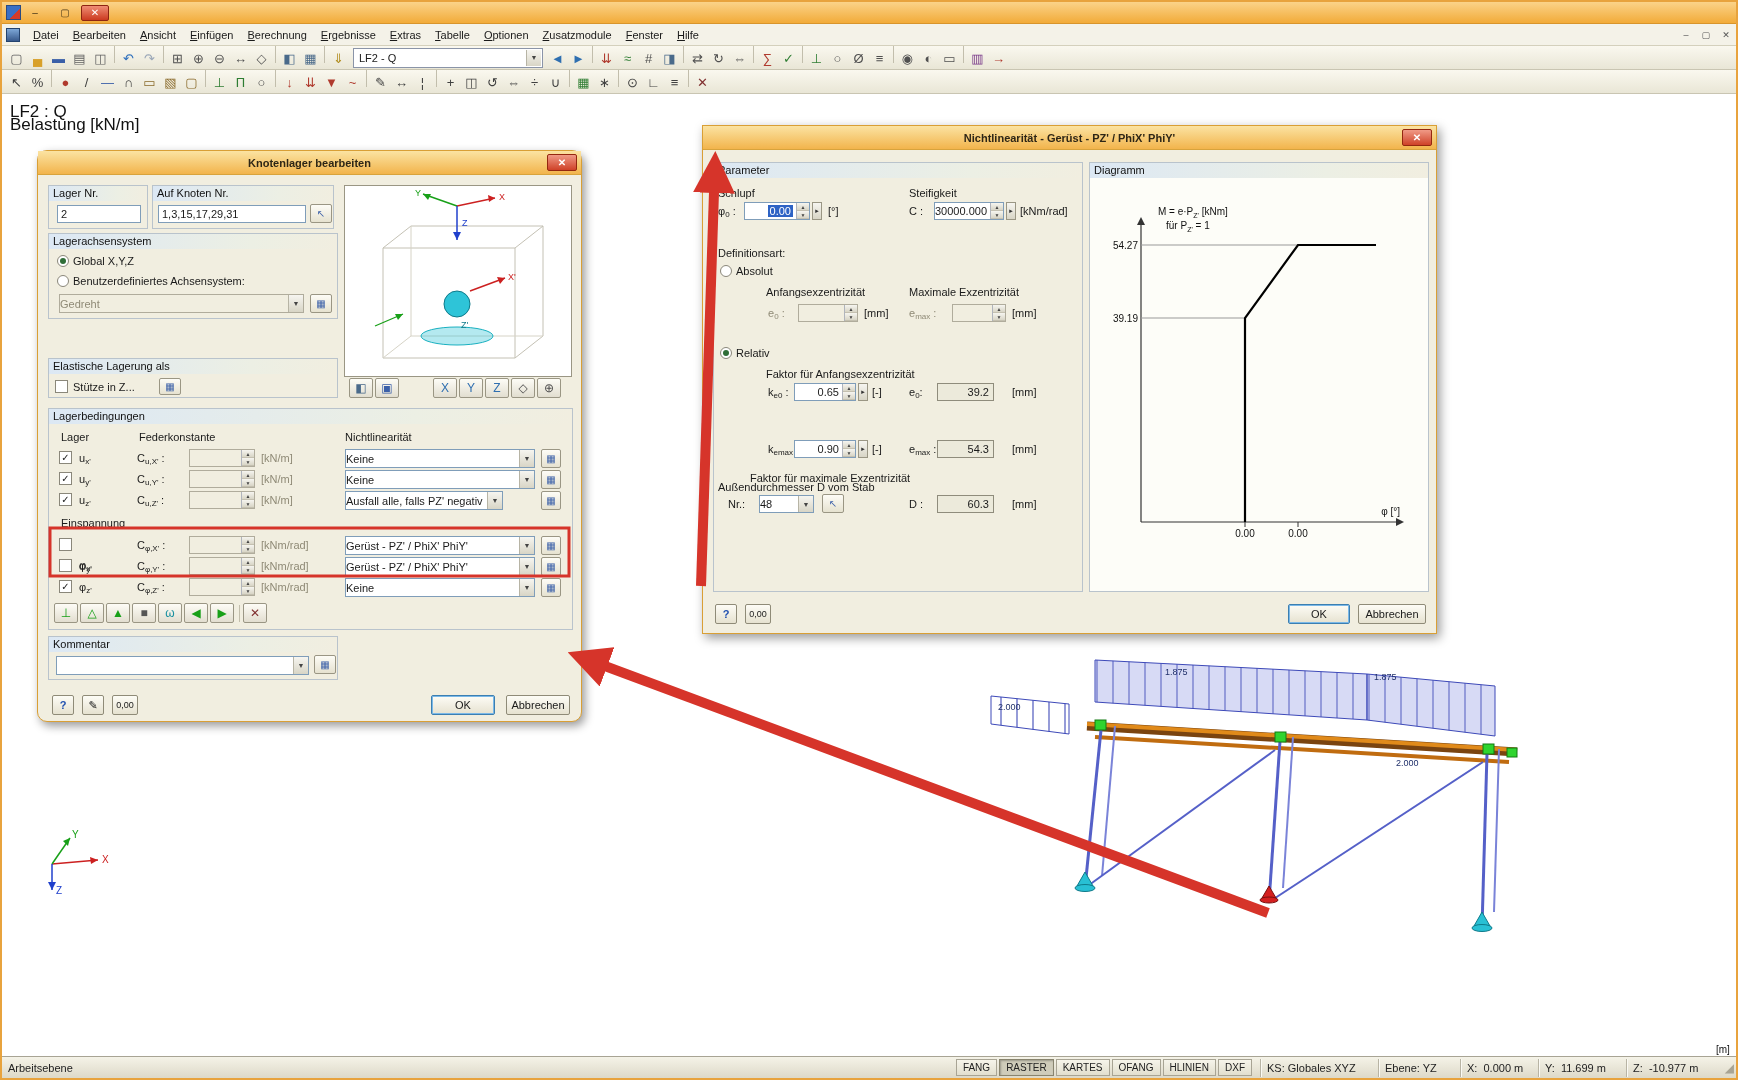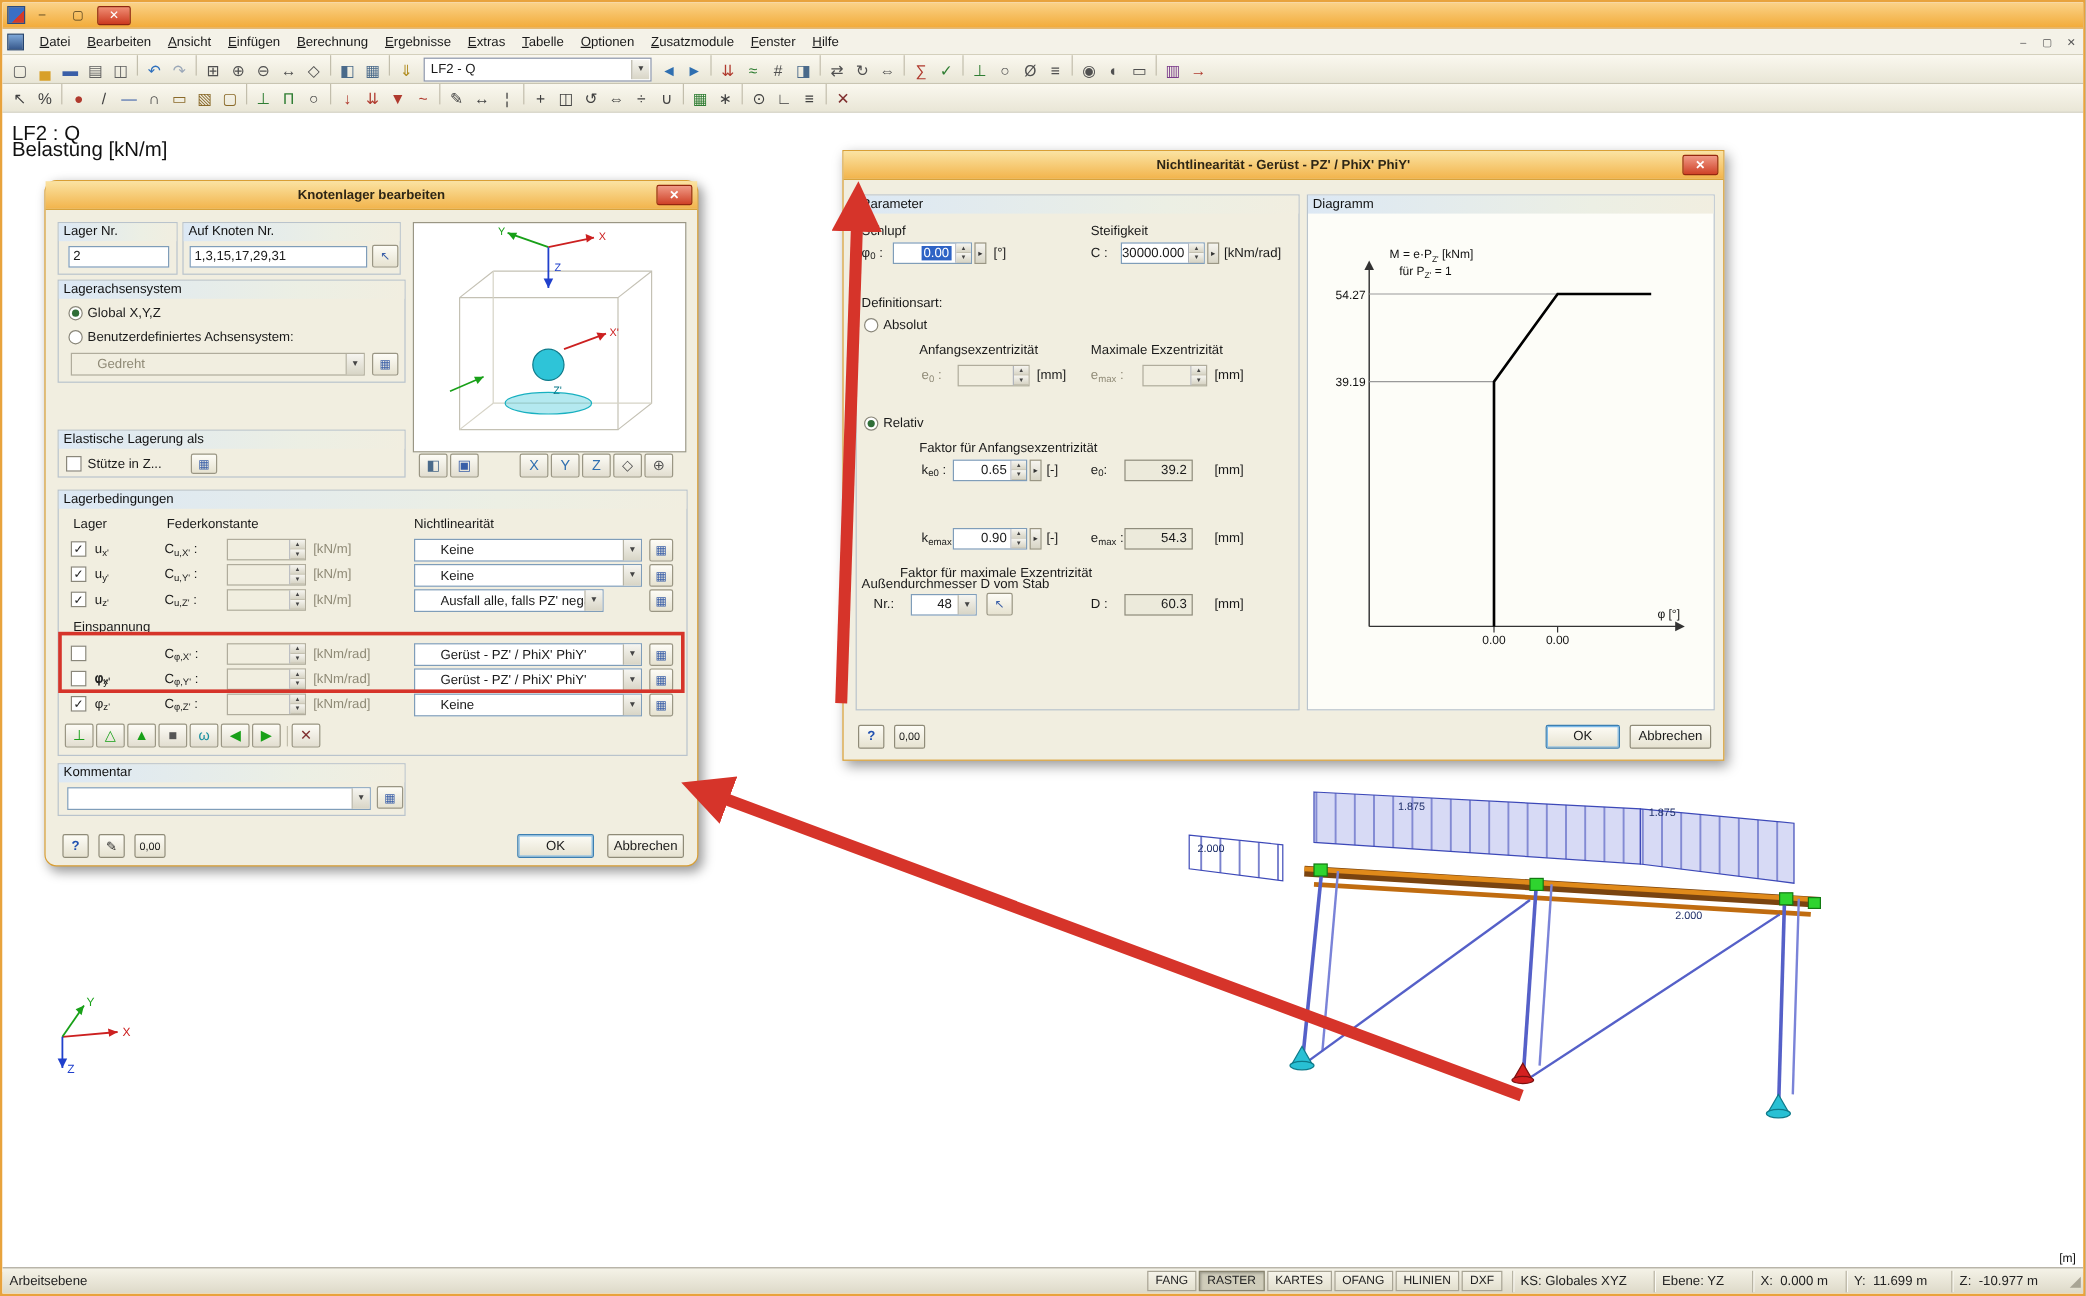--- a/index.html
+++ b/index.html
@@ -84,21 +84,21 @@
     border:1px solid #7f9db9; display:flex; align-items:center; font-size:11px; }
   .field { padding:0 3px; }
   .field.dis, .spinfield.dis, .combo.dis { background:#f1eee0; border-color:#b0ac9c; color:#8f8a76; }
   .spinfield .val { flex:1; text-align:right; padding-right:3px; }
   .val .sel { background:#2e63c5; color:#fff; padding:0 2px; }
   .spinbtns { width:13px; height:100%; display:flex; flex-direction:column; border-left:1px solid #b0b4bc; }
   .sb { flex:1; display:flex; align-items:center; justify-content:center; font-size:5px; color:#444;
     background:linear-gradient(#f6f5f0,#d8d5c6); border-bottom:1px solid #c4c0b0; }
   .spinmore { position:absolute; width:10px; height:18px; background:linear-gradient(#f6f5f0,#d8d5c6);
     border:1px solid #9a9684; display:flex; align-items:center; justify-content:center; font-size:7px; color:#333; }
-  .combo { padding-left:21px; }
+  .combo { padding-left:0; }
   .combo .ctext { flex:1; white-space:nowrap; overflow:hidden; }
   .combo .carr { width:15px; height:100%; background:linear-gradient(#f6f5f0,#d8d5c6);
     border-left:1px solid #b7b4a5; display:flex; align-items:center; justify-content:center;
     font-size:7px; color:#444; }
   .ro { background:#eceadb; border-color:#8f8c7c; justify-content:flex-end; padding:0 4px; }
 
   .btn { position:absolute; background:linear-gradient(#fdfcf6,#e6e2d0); border:1px solid #8f8b78;
     border-radius:2px; display:flex; align-items:center; justify-content:center; font-size:11px; color:#1a1a1a; }
   .btn.focus { border-color:#3c7fb1; box-shadow:0 0 0 1px #7ab8e8 inset; }
   .mini { background:linear-gradient(#fdfcf6,#e6e2d0); border:1px solid #9a9684; border-radius:2px;

